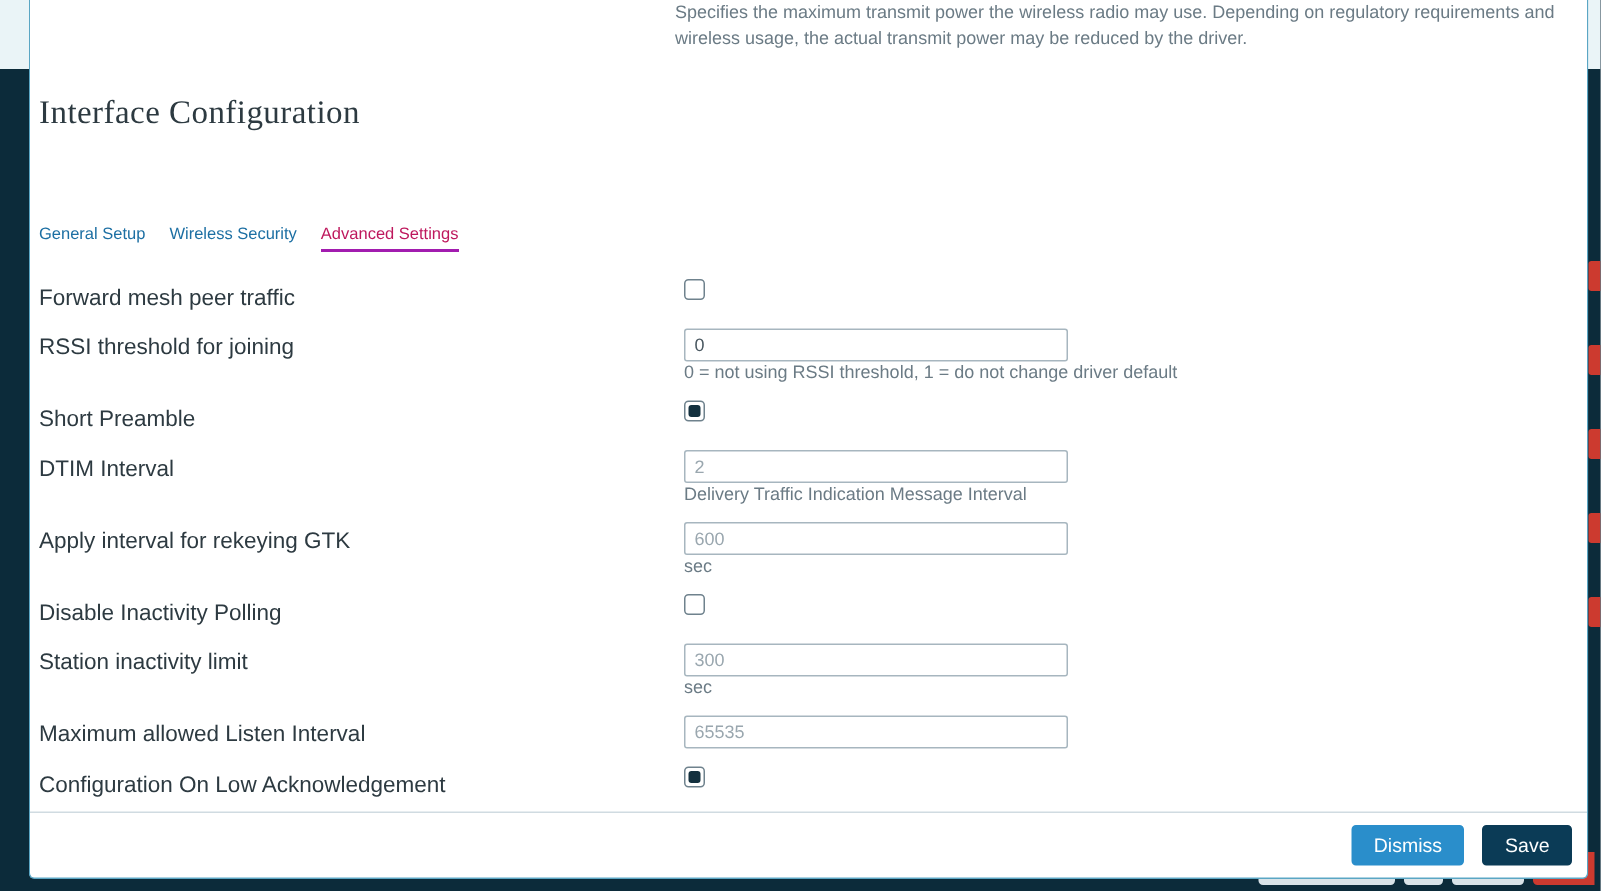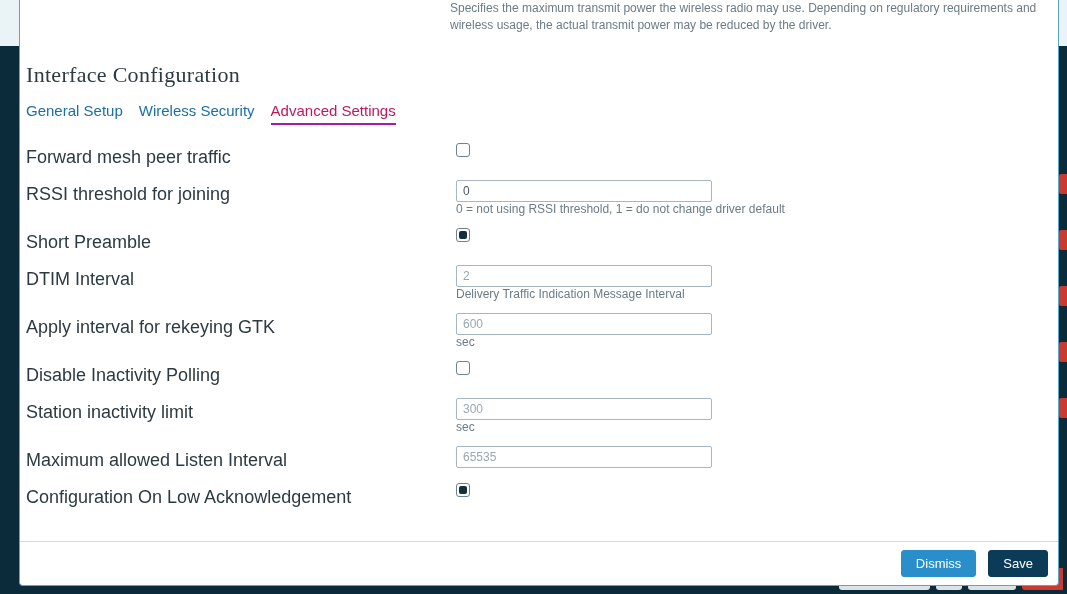--- a/index.html
+++ b/index.html
@@ -14,28 +14,28 @@
 .backdrop .footer-actions .pill { background: #d9e3e8; padding: 4px 10px; border-radius: 3px; }
 .backdrop .footer-actions .reset { background: #cc3a2f; color: #fff; padding: 4px 10px; border-radius: 3px 0 0 3px; }
 
 
 .modal { position: absolute; left: 19px; top: 0; right: 8px; bottom: 8px; background: #fff; border: 1px solid #5aa6c4; border-top: none; border-radius: 0 0 4px 4px; overflow: hidden; display: flex; flex-direction: column; }
 .modal-scroll { flex: 1; overflow: hidden; padding: 0 0 0 0; }
 .top-help { color: #6b7b85; font-size: 12px; padding: 0 6px 10px 430px; line-height: 1.4; }
 h2.title { font-size: 22px; font-weight: 400; padding: 18px 6px 14px 6px; color: #2d3a41; font-family: Georgia, 'Times New Roman', serif; letter-spacing: .3px; }
 
 
-.tabs { display: flex; gap: 16px; padding: 0 6px 8px 6px; font-size: 15px; }
+.tabs { display: flex; gap: 16px; padding: 0 6px 8px 6px; font-size: 11px; margin-top: 48px; }
 .tab { color: #1c6fa3; cursor: pointer; padding-bottom: 4px; }
 .tab.active { color: #be185d; border-bottom: 2px solid #a21caf; }
 
 
 .form { padding: 4px 6px 10px 6px; }
 .row { display: flex; align-items: flex-start; padding: 6px 0; }
-.row > label.name { width: 430px; padding-top: 4px; color: #2d3a41; font-size: 18px; }
+.row > label.name { width: 430px; padding-top: 4px; color: #2d3a41; font-size: 15px; }
 .row .field { flex: 1; }
 .row .hint { color: #6b7b85; font-size: 12px; margin-top: 0; }
 input[type=text] { width: 256px; height: 22px; border: 1px solid #a7b6bf; border-radius: 2px; padding: 0 6px; font-size: 12px; color: #4a5861; background: #fff; }
 input[type=text]::placeholder { color: #9aa7af; }
 .cb { width: 14px; height: 14px; border: 1px solid #6f828d; border-radius: 3px; background: #fff; display: inline-block; position: relative; cursor: pointer; }
 .cb.checked::after { content: ""; position: absolute; inset: 2px; background: #13303e; border-radius: 2px; }
 
 
 .modal-footer { border-top: 1px solid #d0dbe1; padding: 8px 10px; display: flex; justify-content: flex-end; gap: 12px; }
 .btn { font-size: 13px; padding: 5px 14px; border-radius: 3px; cursor: pointer; border: 1px solid #1c6fa3; }

